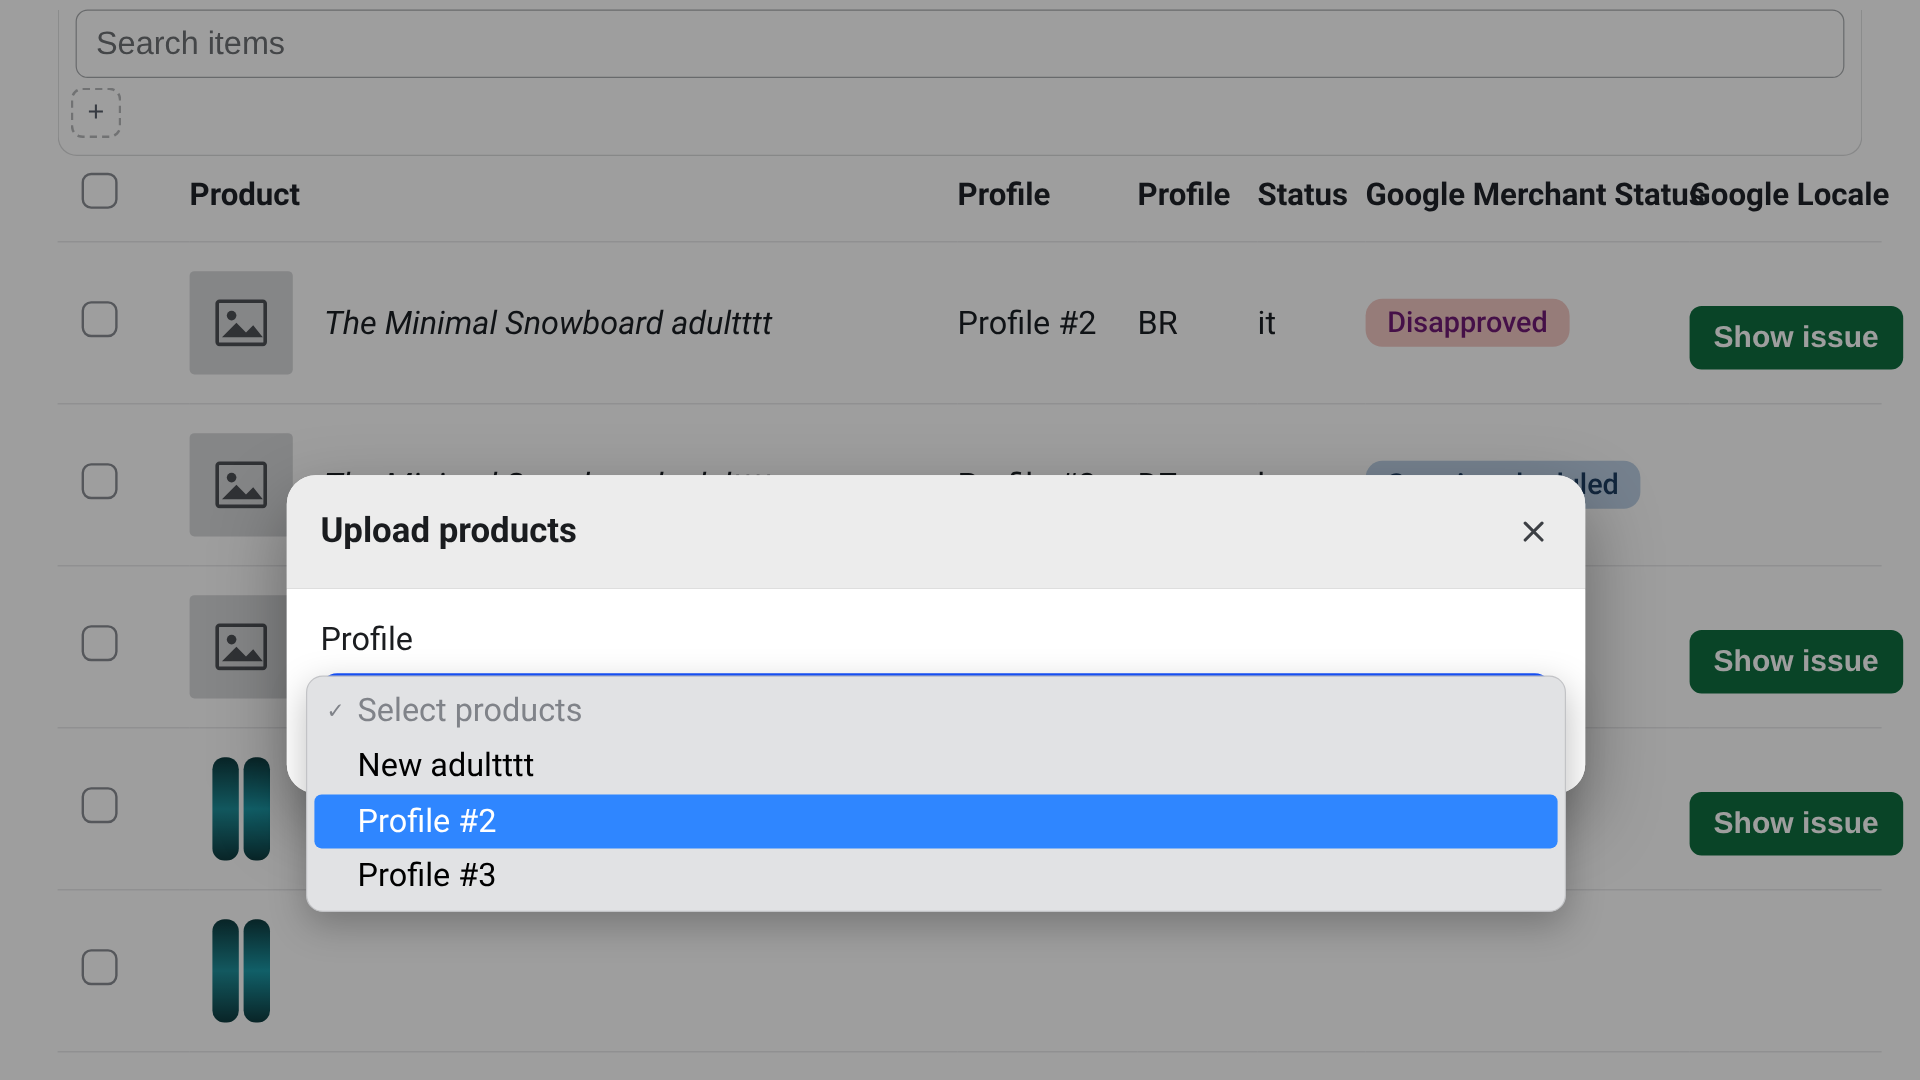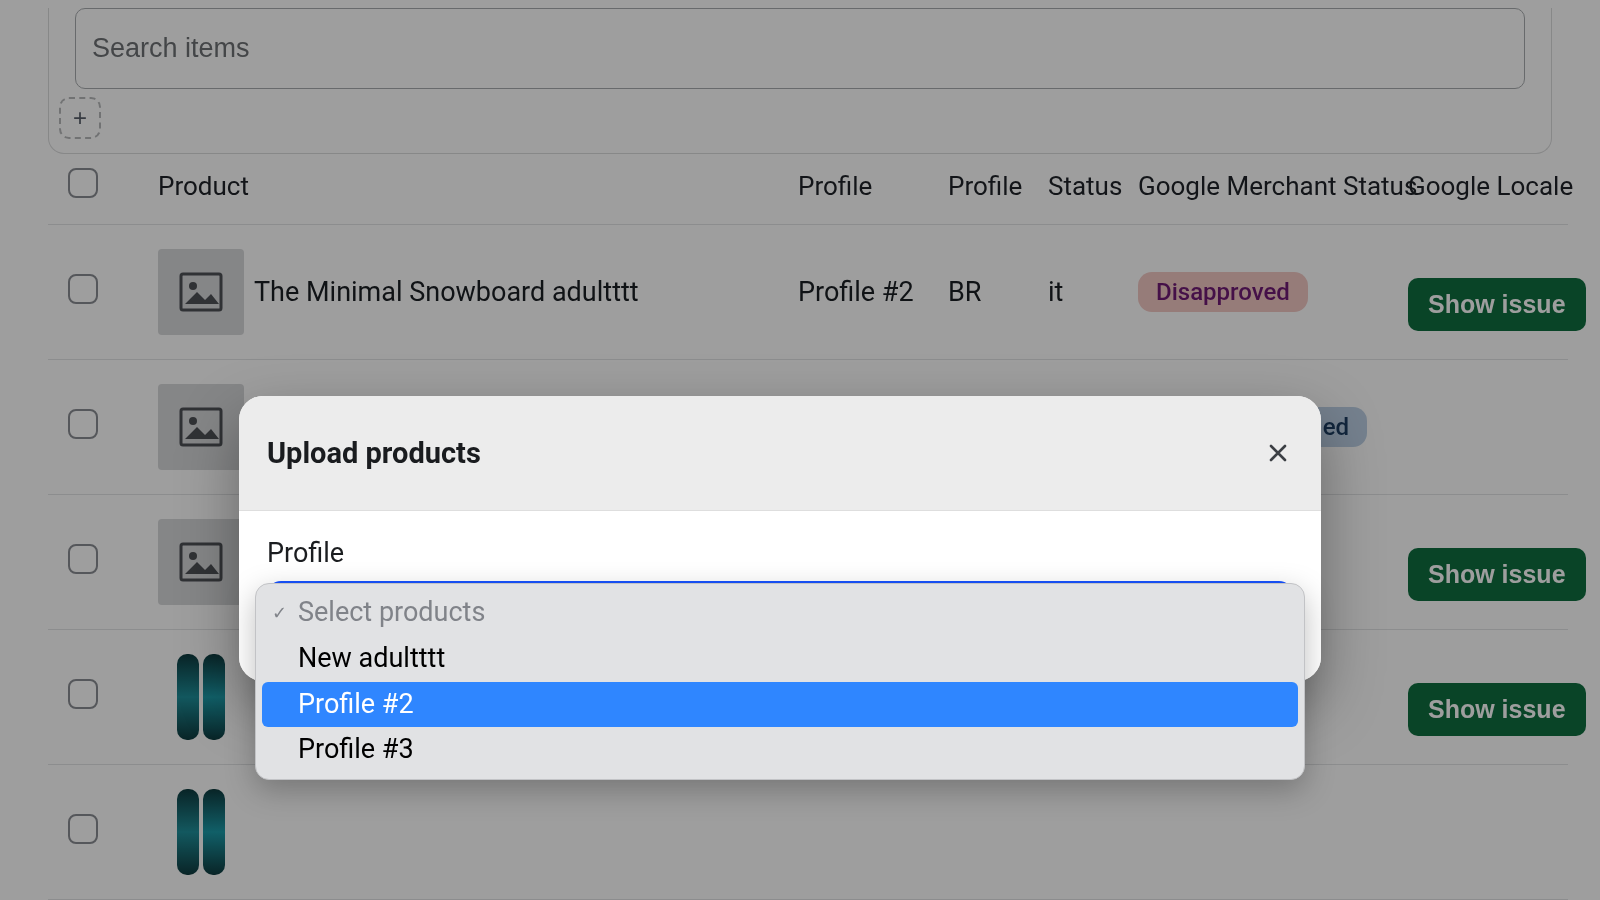--- a/index.html
+++ b/index.html
@@ -1,53 +1,53 @@
 <!DOCTYPE html>
 <html><head>
 <meta charset="utf-8">
 <style>
   * { box-sizing: border-box; margin: 0; padding: 0; }
   html, body { width: 1600px; height: 900px; font-family: -apple-system, BlinkMacSystemFont, "Segoe UI", Roboto, Helvetica, Arial, sans-serif; background: #fff; overflow: hidden; }
   .page { position: relative; width: 1600px; height: 900px; }
   .content { padding: 8px 48px 0 48px; }
-  .search-wrap { border: 1px solid #a9acaf; border-radius: 10px; padding: 24px 16px; margin: 0 26px; margin-bottom: 8px; }
+  .search-wrap { border: 1px solid #a9acaf; border-radius: 10px; padding: 12px 16px; margin: 0 14px; margin-bottom: 8px; }
   .search-input { width: 100%; border: none; outline: none; font-size: 27px; color: #6e7175; background: transparent; }
   .search-input::placeholder { color: #6e7175; }
   .add-row { padding: 0 10px 14px 10px; }
   .add-chip { width: 42px; height: 42px; border: 2px dashed #b6b8ba; border-radius: 10px; display:flex; align-items:center; justify-content:center; color:#59606b; font-size: 24px; background: #fff; cursor: pointer; }
   .outer-panel { border: 1px solid #dadbdc; border-radius: 16px; border-top-left-radius: 0; border-top-right-radius: 0; border-top: none; padding-top: 0; }
   .table { width: 100%; border-collapse: collapse; table-layout: fixed; }
   .table th, .table td { text-align: left; padding: 0; }
-  .thead-row th { font-size: 26px; font-weight: 400; color: #1f2329; padding: 14px 0 20px 0; white-space: nowrap; }
+  .thead-row th { font-size: 26px; font-weight: 700; color: #1f2329; padding: 14px 0 20px 0; white-space: nowrap; }
   .col-checkbox { width: 110px; }
   .col-product { width: 640px; }
   .col-profile { width: 150px; }
   .col-country { width: 100px; }
   .col-locale { width: 90px; }
   .col-status { width: 270px; }
   .col-action { width: 160px; }
   .row td { border-top: 1px solid #e3e4e6; padding-top: 24px; padding-bottom: 24px; font-size: 27px; color: #1b1f24; vertical-align: middle; white-space: nowrap; }
   .checkbox { width: 30px; height: 30px; border: 2.5px solid #8a8d93; border-radius: 8px; display:inline-block; background:#fff; margin-left: 20px; }
-  .prod-cell { display:flex; align-items:center; gap: 10px; }
+  .prod-cell { display:flex; align-items:center; gap: 26px; font-style: italic; }
   .thumb { width: 86px; height: 86px; background: #d7d8da; border-radius: 4px; display:flex; align-items:center; justify-content:center; }
   .thumb.colored { background: #fff; display:flex; gap:4px; align-items:center; justify-content:center; padding:4px; }
   .board { width: 22px; height: 86px; border-radius: 10px; background: linear-gradient(#0f3b3f, #1f8f9a, #0f3b3f); }
   .board.alt { background: linear-gradient(#0f3b3f, #1c9aa8, #0f3b3f); }
   .badge { display:inline-block; padding: 6px 18px; border-radius: 14px; font-size: 24px; font-weight: 500; }
   .badge.red { background: #f2c8c4; color: #701a75; }
   .badge.blue { background: #bdd1e5; color: #1d3e63; }
   .btn-green { background: #0f6e3f; color: #fff; border: none; border-radius: 10px; padding: 12px 20px; font-size: 25px; font-weight: 600; cursor:pointer; white-space: nowrap; margin-top: 24px; }
   .img-ph-svg { width: 44px; height: 40px; }
 
   
   .scrim { position:absolute; inset:0; background: rgba(0,0,0,0.38); }
 
   
   .modal { position:absolute; left: 239px; top: 396px; width: 1082px; background: #fff; border-radius: 24px; box-shadow: 0 24px 60px rgba(0,0,0,0.35); overflow: visible; }
-  .modal-header { background: #ececec; padding: 40px 28px; display:flex; align-items:center; justify-content:space-between; border-top-left-radius:24px; border-top-right-radius:24px; border-bottom: 1px solid #dedede; }
+  .modal-header { background: #ececec; padding: 30px 28px; display:flex; align-items:center; justify-content:space-between; border-top-left-radius:24px; border-top-right-radius:24px; border-bottom: 1px solid #dedede; }
   .modal-title { font-size: 29px; font-weight: 700; color: #1a1c1f; }
   .close-x { width: 30px; height: 30px; display:flex; align-items:center; justify-content:center; cursor:pointer; color:#3c3f44; }
   .close-x svg { width: 24px; height: 24px; }
   .modal-body { padding: 26px 28px 40px 28px; background:#fff; border-bottom-left-radius:24px; border-bottom-right-radius:24px; }
   .field-label { font-size: 27px; color: #1b1d20; margin-bottom: 12px; }
   .select-shell { position: relative; }
   .select-outline { border: 3px solid #1853ff; border-radius: 14px; height: 60px; }
 
   .dropdown { position:absolute; left: -12px; right: -12px; top: 2px; background: #e1e2e4; border: 1px solid #c2c3c6; border-radius: 14px; padding: 6px; box-shadow: 0 10px 30px rgba(0,0,0,0.25); }
   .dd-item { padding: 4px 14px 4px 36px; font-size: 27px; border-radius: 6px; line-height: 1.4; cursor: pointer; position: relative; }

